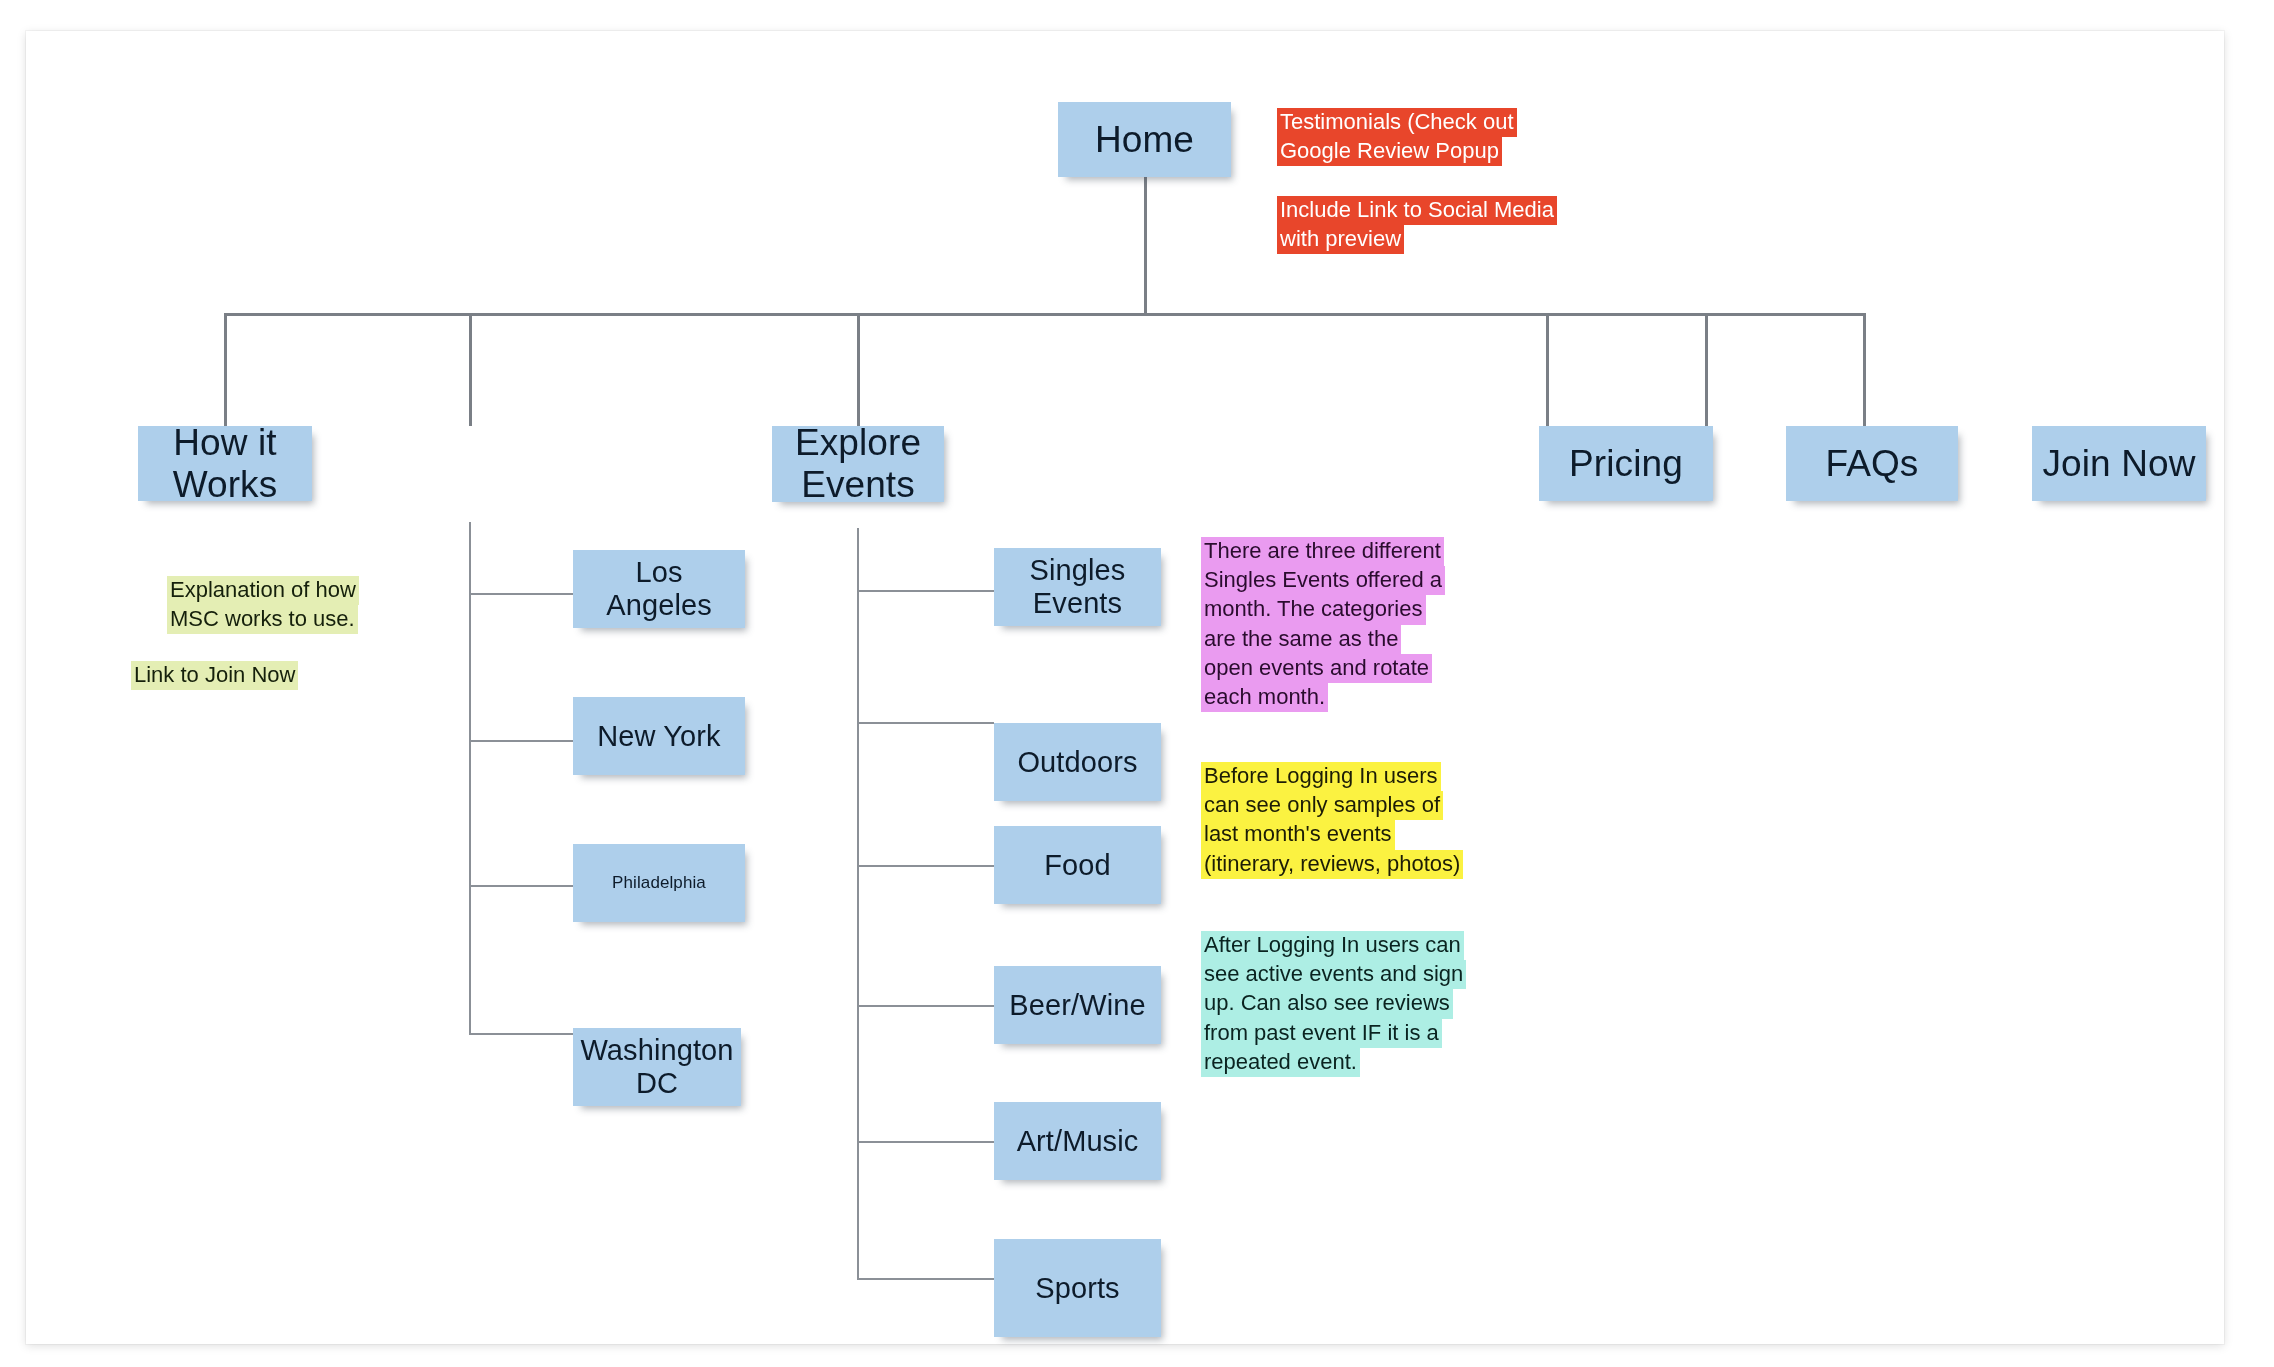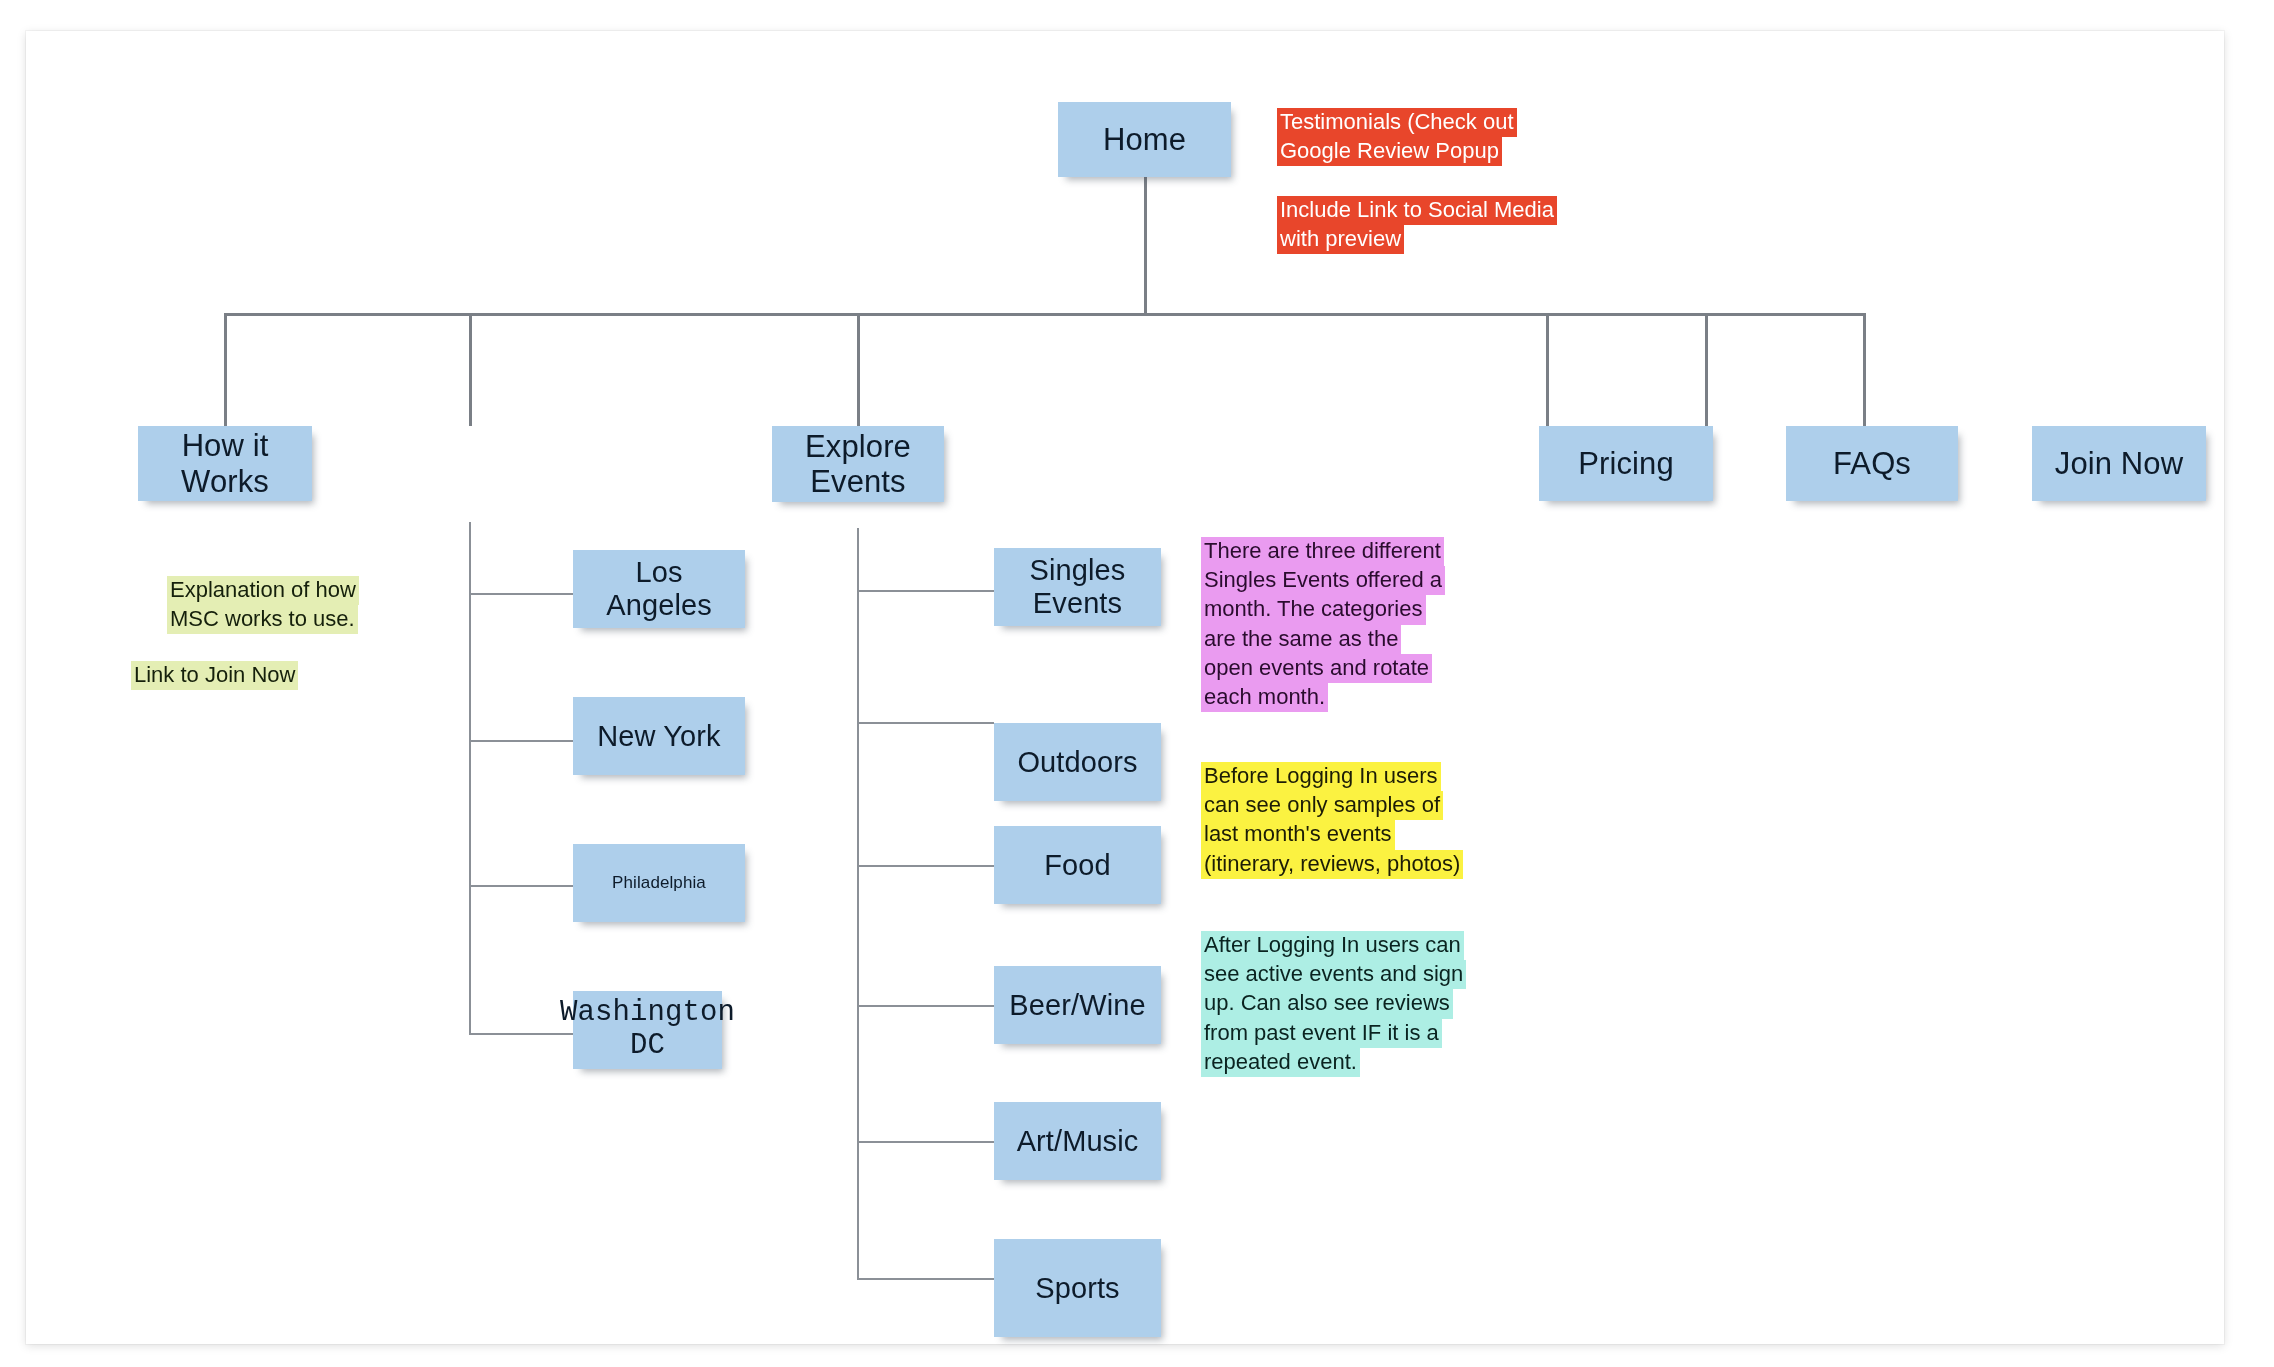--- a/index.html
+++ b/index.html
@@ -40,21 +40,21 @@
     text-align: center;
     color: #0d1b2a;
     line-height: 1.13;
     letter-spacing: 0.1px;
     box-shadow: 5px 6px 7px -3px rgba(60,70,85,0.38);
     font-family: "Liberation Sans", sans-serif;
     white-space: pre-line;
     user-select: none;
   }
 
-  .node.sz-lg { font-size: 31px; }
+  .node.sz-lg { font-size: 37px; }
   .node.sz-md { font-size: 29px; }
   .node.sz-sm { font-size: 17px; }
 
   
   .conn {
     position: absolute;
     background: #7a7f86;
   }
   .conn.v { width: 3px; }
   .conn.h { height: 3px; }
@@ -130,21 +130,21 @@
 
   <div class="node sz-lg" style="left:2032px; top:426px; width:174px; height:75px;">Join Now</div>
 
   <div class="node sz-md" style="left:573px; top:550px; width:172px; height:78px;">Los
 Angeles</div>
 
   <div class="node sz-md" style="left:573px; top:697px; width:172px; height:78px;">New York</div>
 
   <div class="node sz-sm" style="left:573px; top:844px; width:172px; height:78px;">Philadelphia</div>
 
-  <div class="node sz-md" style="left:573px; top:991px; width:149px; height:78px;font-family:Liberation Mono, monospace;">Washington
+  <div class="node sz-md" style="left:573px; top:1028px; width:168px; height:78px;">Washington
 DC</div>
 
   <div class="node sz-md" style="left:994px; top:548px; width:167px; height:78px;">Singles
 Events</div>
 
   <div class="node sz-md" style="left:994px; top:683px; width:167px; height:78px;margin-top:40px;">Outdoors</div>
 
   <div class="node sz-md" style="left:994px; top:826px; width:167px; height:78px;">Food</div>
 
   <div class="node sz-md" style="left:994px; top:966px; width:167px; height:78px;">Beer/Wine</div>

